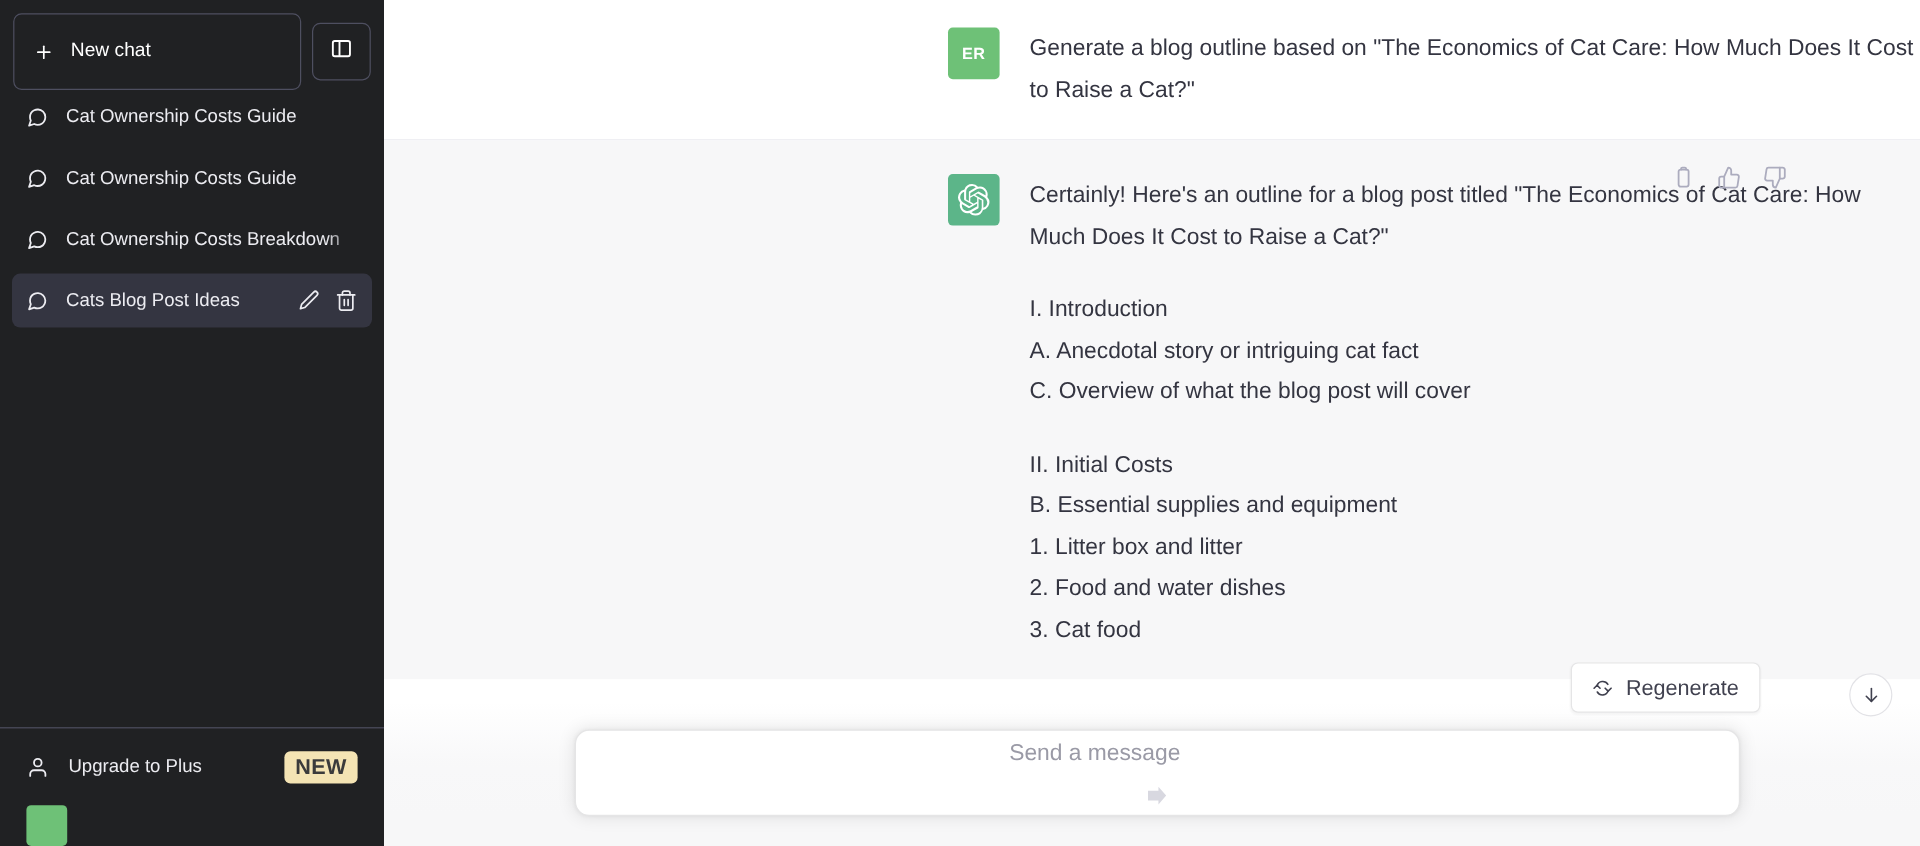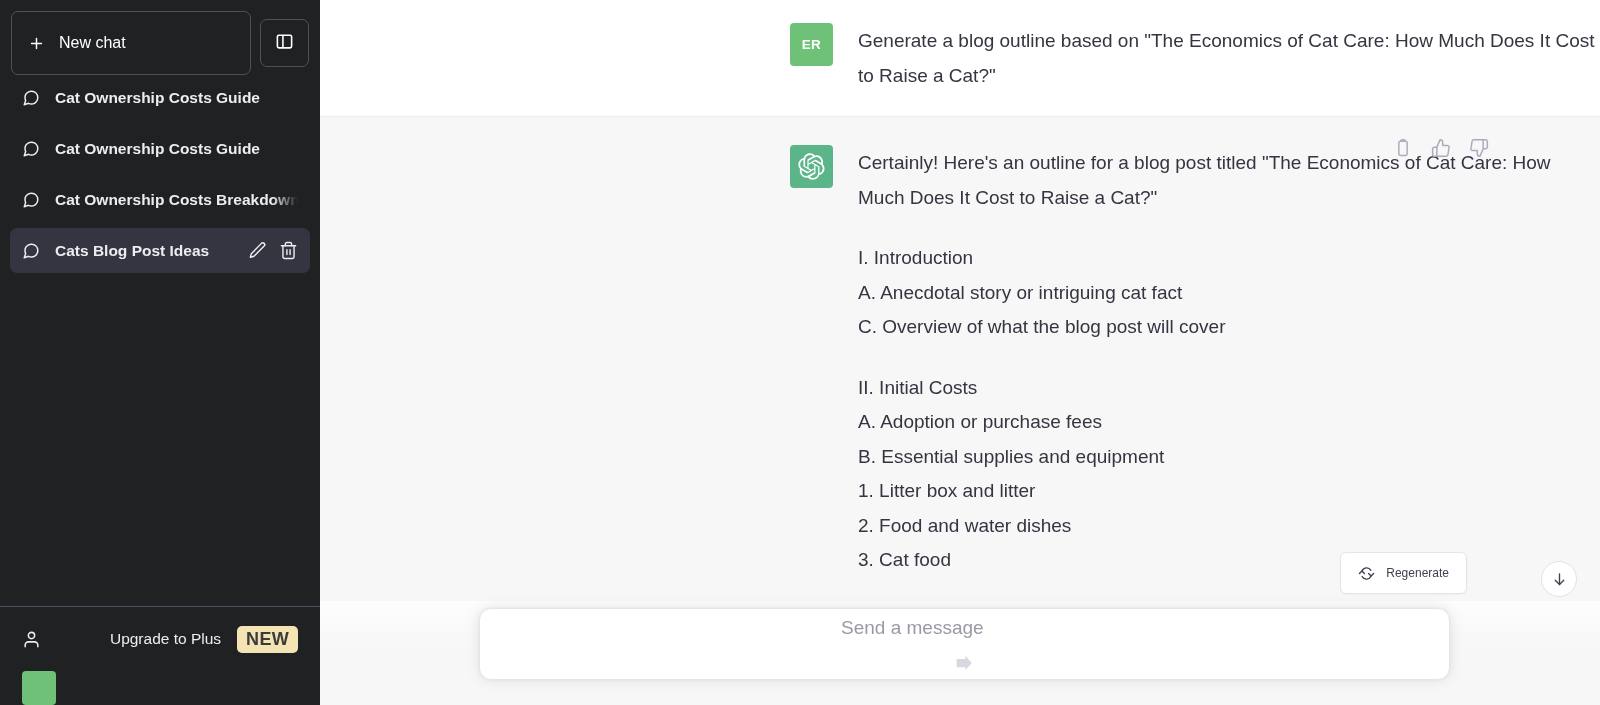--- a/index.html
+++ b/index.html
@@ -60,21 +60,20 @@
     position: relative;
     display: flex; align-items: center; gap: 15px;
     height: 45px;
     padding: 0 12px;
     border-radius: 7px;
     color: #ececf1;
     font-size: 15.5px;
     cursor: pointer;
     white-space: nowrap;
     overflow: hidden;
-    font-weight: bold;
   }
   .chat-item.active { background: #343541; }
   .chat-icon { flex: 0 0 18px; display: inline-flex; }
   .chat-title {
     flex: 1 1 auto;
     overflow: hidden;
     position: relative;
     height: 20px; line-height: 20px;
     mask-image: linear-gradient(to right, #000 calc(100% - 26px), transparent 100%);
     -webkit-mask-image: linear-gradient(to right, #000 calc(100% - 26px), transparent 100%);
@@ -87,21 +86,21 @@
 
   .sidebar-spacer { flex: 1 1 auto; }
   .sidebar-bottom { border-top: 1px solid #4e4f60; padding: 8px 10px 0 10px; }
   .upgrade-row {
     display: flex; align-items: center; gap: 16px;
     height: 48px; padding: 0 12px;
     border-radius: 7px;
     color: #ececf1; font-size: 15.5px;
     cursor: pointer;
   }
-  .upgrade-label { flex: 1 1 auto; text-align: right; }
+  .upgrade-label { flex: 1 1 auto; }
   .new-badge {
     background: #f4e4b4; color: #3b3b3b;
     font-size: 18px; font-weight: 700;
     padding: 3px 9px; border-radius: 5px;
     letter-spacing: 0.3px;
   }
   .profile-row {
     display: flex; align-items: center; gap: 14px;
     padding: 8px 12px 0 12px;
     cursor: pointer;
@@ -181,21 +180,21 @@
   }
   .regenerate-btn {
     position: absolute;
     right: 133px; bottom: 111px;
     display: flex; align-items: center; gap: 11px;
     height: 42px; padding: 12px 17px;
     background: #ffffff;
     border: 1px solid #e5e5e6;
     border-radius: 6px;
     color: #40414f;
-    font-size: 12px;
+    font-size: 18px;
     cursor: pointer;
     pointer-events: auto;
     box-shadow: 0 1px 2px rgba(0,0,0,0.04);
   }
 
   .scroll-down-btn {
     position: absolute;
     right: 23px; bottom: 108px;
     width: 36px; height: 36px;
     border-radius: 50%;
@@ -362,21 +361,20 @@
             </span>
           </div>
           <div class="msg-body">
             <p>Certainly! Here's an outline for a blog post titled "The Economics of Cat Care: How Much Does It Cost to Raise a Cat?"</p>
             <div class="blank-line"></div>
             <p class="outline-line">I. Introduction</p>
             <p class="outline-line">A. Anecdotal story or intriguing cat fact</p>
             <p class="outline-line">C. Overview of what the blog post will cover</p>
             <div class="blank-line"></div>
             <p class="outline-line">II. Initial Costs</p>
-            <p class="outline-line">A. Adoption or purchase fees</p>
             <p class="outline-line">B. Essential supplies and equipment</p>
             <p class="outline-line">1. Litter box and litter</p>
             <p class="outline-line">2. Food and water dishes</p>
             <p class="outline-line">3. Cat food</p>
           </div>
 
           <div class="msg-actions">
             <span class="action-icon">
               <svg width="20" height="20" viewBox="0 0 24 24" fill="none" stroke="currentColor" stroke-width="1.8" stroke-linecap="round" stroke-linejoin="round">
                 <rect x="7" y="4" width="10" height="17" rx="2"></rect>

